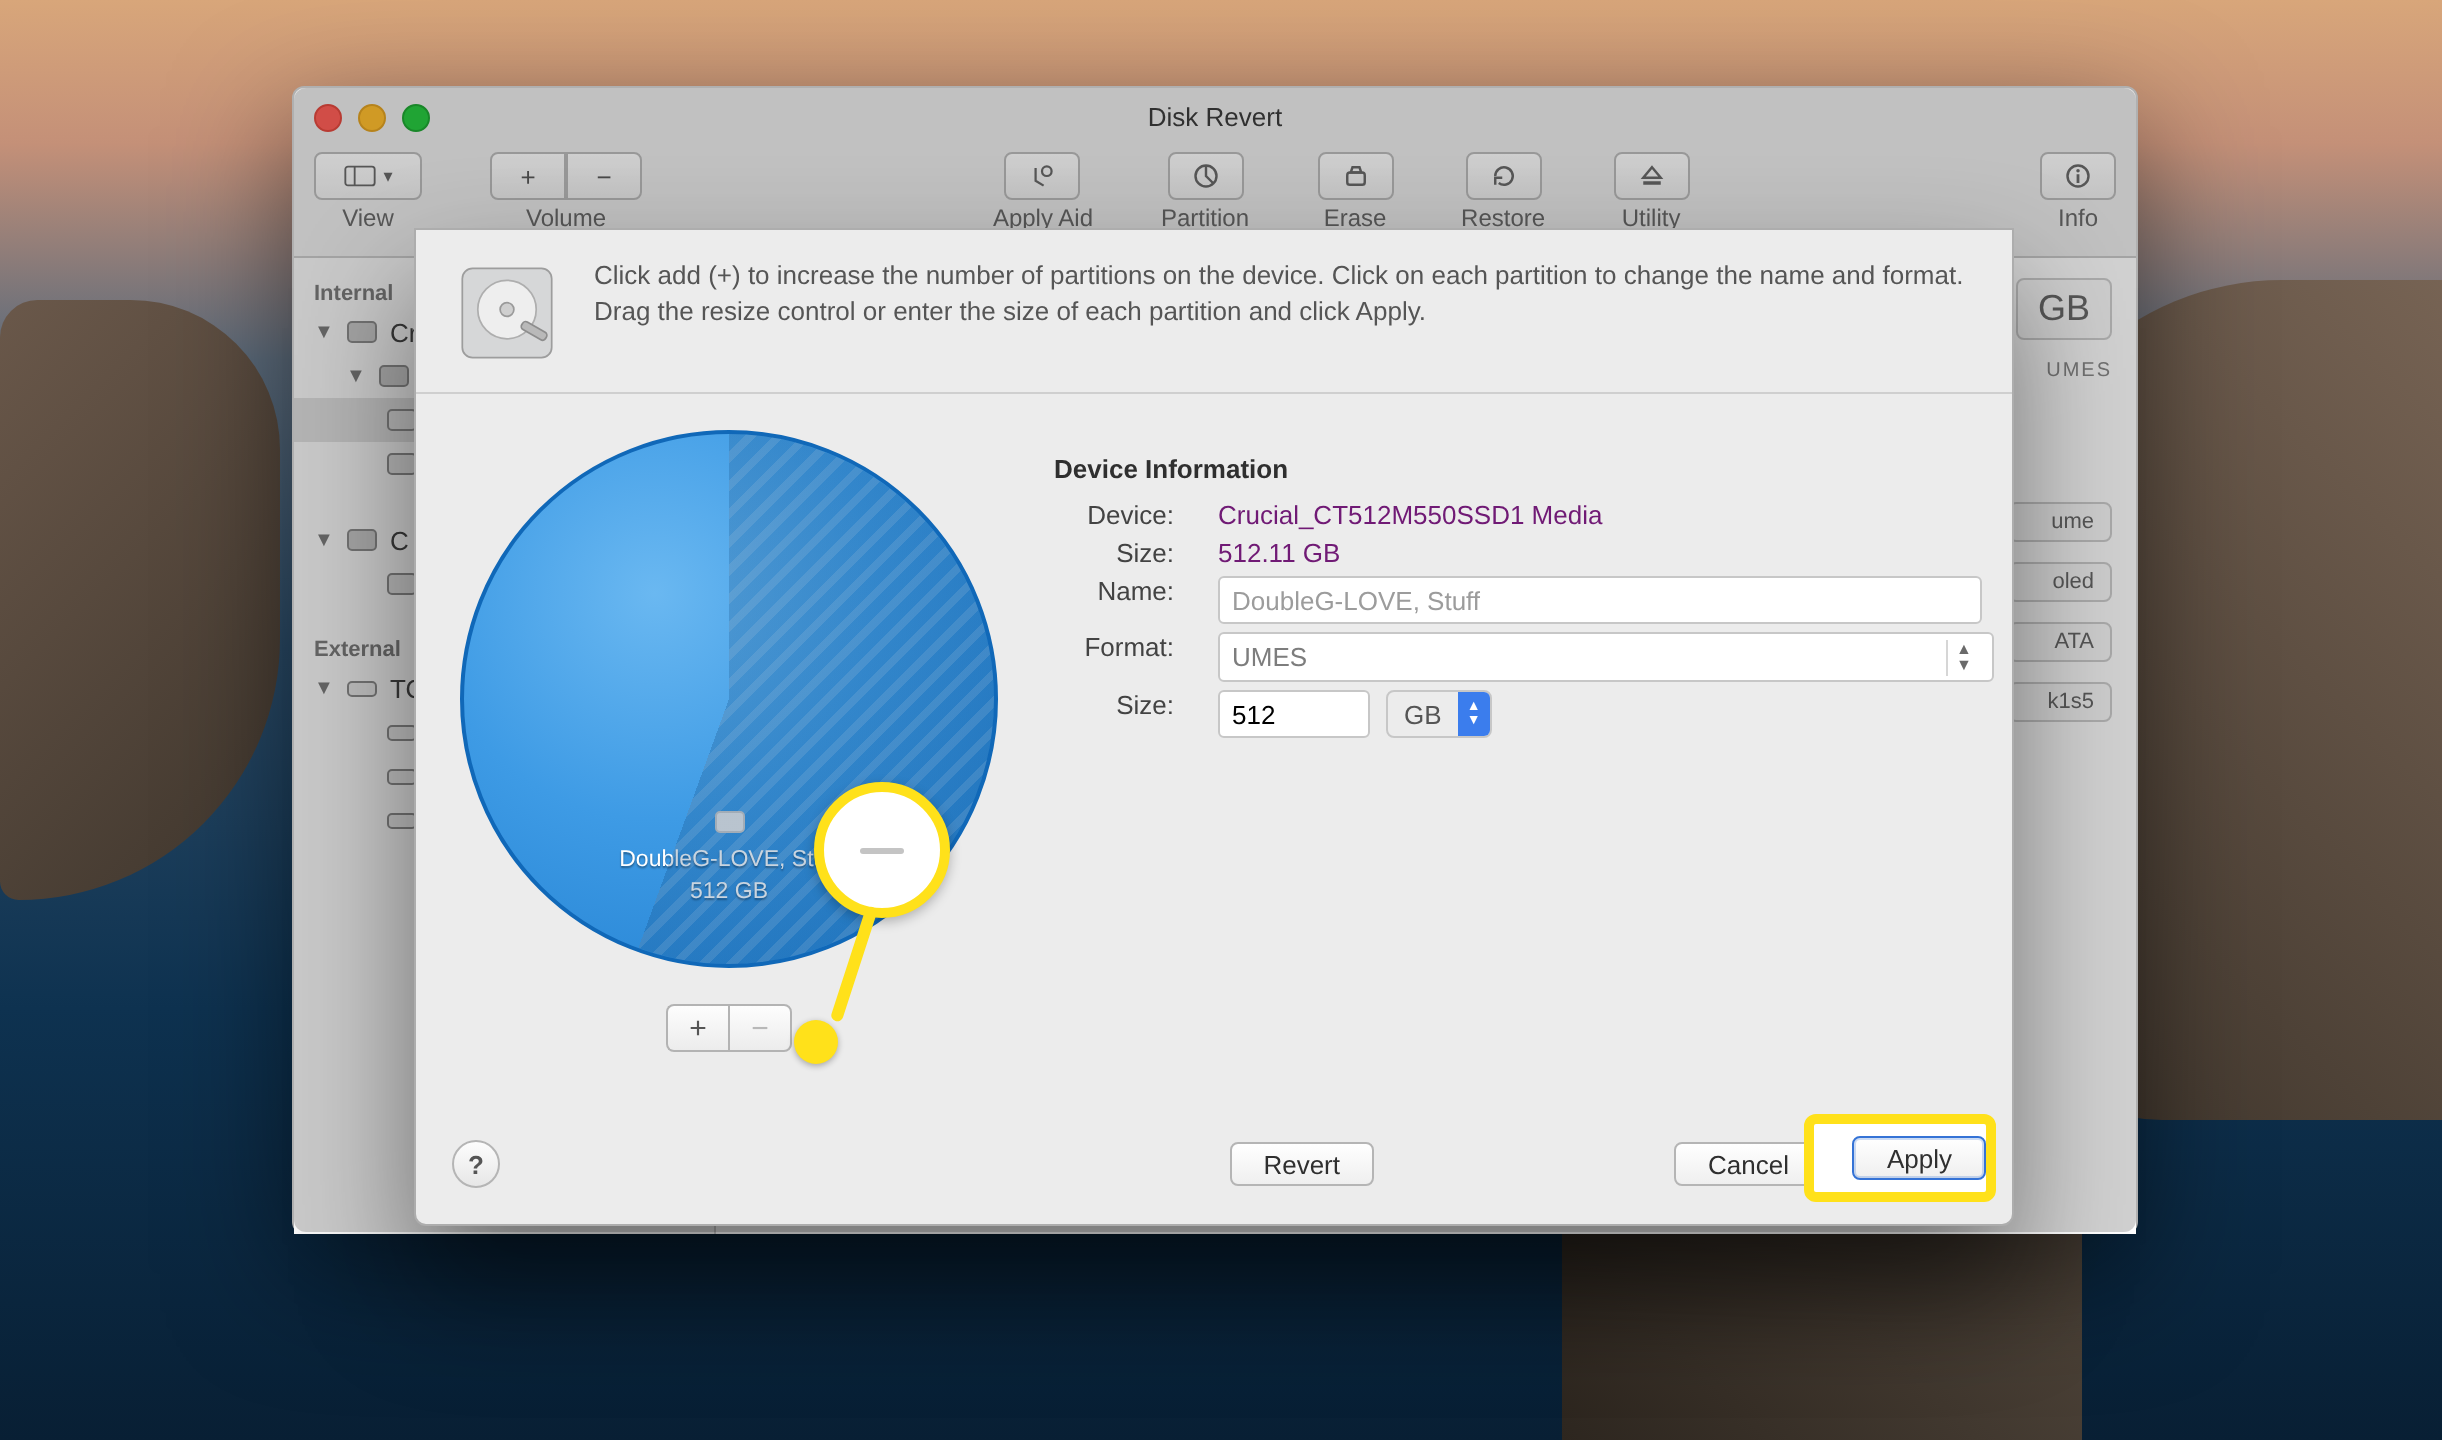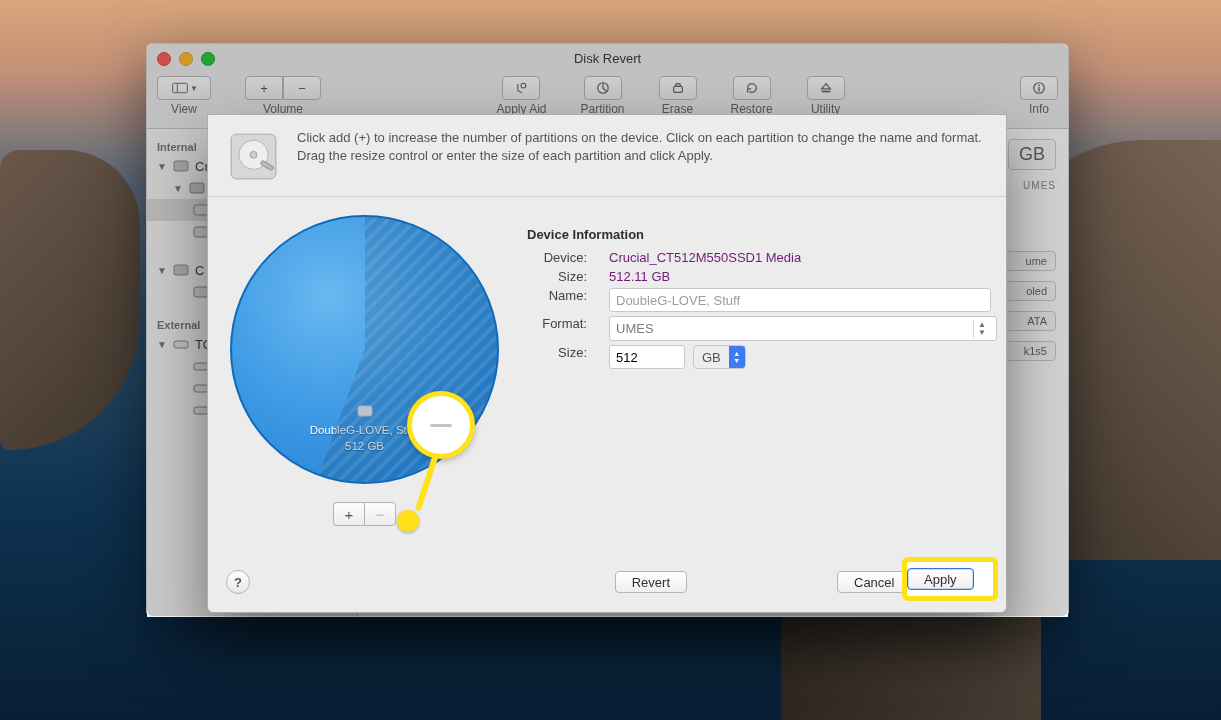--- a/index.html
+++ b/index.html
@@ -88,21 +88,21 @@
   .help{width:22px;height:22px;border-radius:50%;border:1px solid #b5b5b5;background:linear-gradient(#fdfdfd,#e7e7e7);display:flex;align-items:center;justify-content:center;color:#555;font-weight:600}
   .ftr-spacer{flex:1}
   .btn{height:22px;padding:0 16px;border:1px solid #b5b5b5;border-radius:4px;background:linear-gradient(#fff,#efefef);font:inherit;color:#2f2f2f;margin-left:10px}
   .btn.default{border-color:#3573d6;box-shadow:0 0 0 1px rgba(53,115,214,.25) inset}
 
   
   .callout-circle{position:absolute;width:58px;height:58px;border:5px solid #ffe11a;border-radius:50%;background:#fff;display:flex;align-items:center;justify-content:center;box-shadow:0 2px 6px rgba(0,0,0,.25)}
   .callout-circle .dash{width:22px;height:3px;background:#c4c4c4;border-radius:2px}
   .callout-line{position:absolute;width:6px;background:#ffe11a;border-radius:3px}
   .callout-dot{position:absolute;width:22px;height:22px;background:#ffe11a;border-radius:50%;box-shadow:0 1px 3px rgba(0,0,0,.3)}
-  .apply-hi{position:absolute;border:5px solid #ffe11a;border-radius:6px;background:#fff;display:flex;align-items:center;justify-content:flex-start}
+  .apply-hi{position:absolute;border:5px solid #ffe11a;border-radius:6px;background:#fff;display:flex;align-items:center;justify-content:flex-end}
   .apply-hi .btn{margin:0}
 
   svg{display:block}
 </style>
 </head>
 <body>
 
 <div class="desktop">
   <div class="cliff l1"></div>
   <div class="cliff r1"></div>

